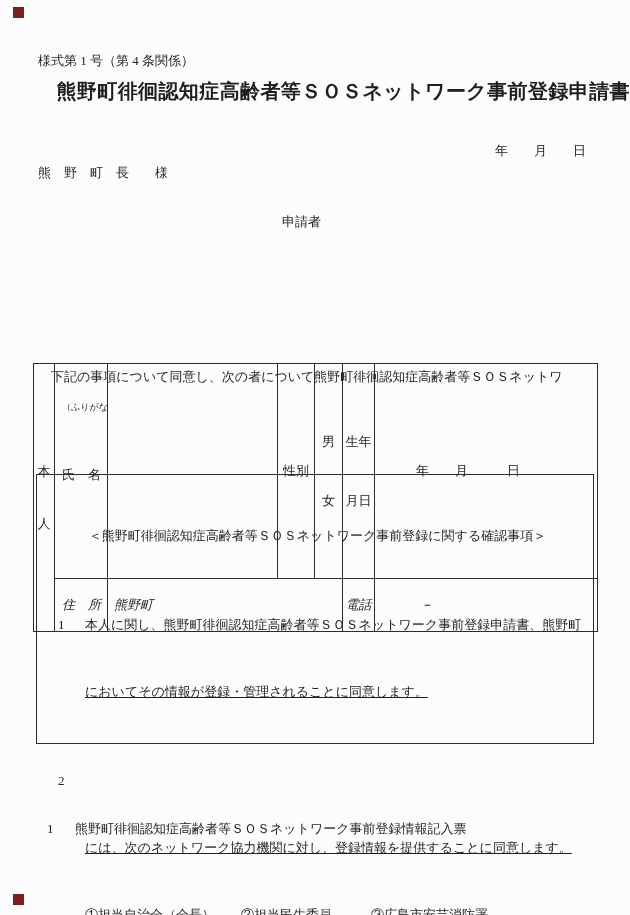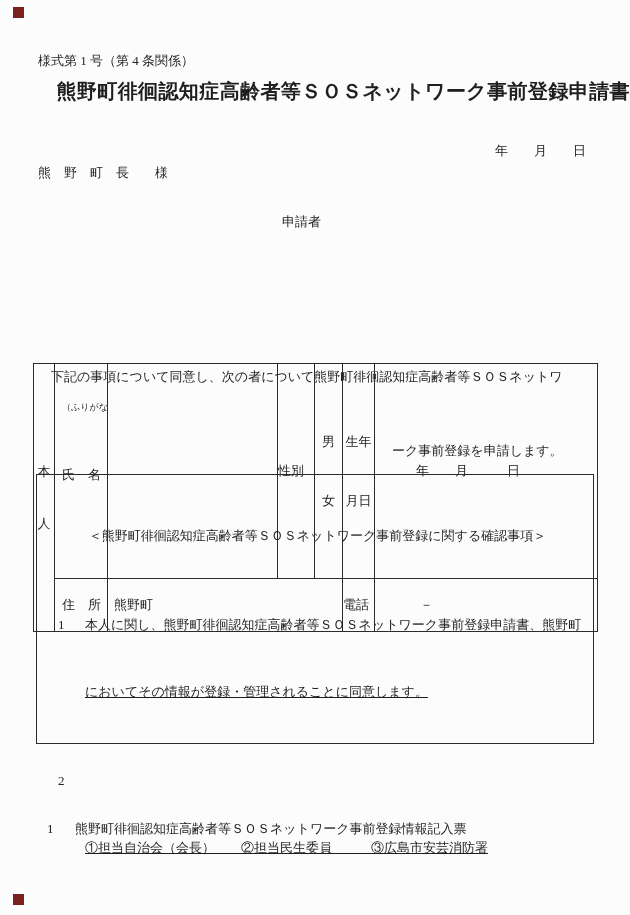--- a/index.html
+++ b/index.html
@@ -25,32 +25,32 @@
   .date-line{right:44px;top:142px;}
   .addressee{left:38px;top:164px;}
   .applicant{left:287px;top:210px;}
   .app-line{position:relative;height:23.5px;line-height:23.5px;}
   .applicant-label{left:243px;top:210px;line-height:23.5px;margin-left:39px;}
   .seal{position:absolute;left:258px;top:4px;display:inline-block;width:14px;height:14px;
         border:1px solid var(--text);border-radius:50%;font-size:9px;line-height:14px;
         text-align:center;white-space:normal;}
   .dash-abs{position:absolute;left:96px;top:0;}
   .paren-abs{position:absolute;left:216px;top:0;}
-  .intro{left:38px;top:316px;line-height:24.5px;text-align:right;}
+  .intro{left:38px;top:316px;line-height:24.5px;}
   
   .reg-table{position:absolute;left:33px;top:363px;border-collapse:collapse;table-layout:fixed;width:564px;}
   .reg-table td{border:1px solid var(--border);padding:0;vertical-align:middle;font-size:13px;overflow:hidden;}
   .row1{height:57px;}
-  .row2{height:53px;}
+  .row2{height:53px;font-style:italic;}
   .cell-person{text-align:center;}
   .cell-person .pstack{display:flex;flex-direction:column;justify-content:space-around;height:104px;}
   .cell-namelabel{padding-left:7px !important;vertical-align:top !important;}
   .furigana{font-size:9px;padding-top:5px;}
   .namelabel-main{padding-top:20px;}
-  .cell-center{}
+  .cell-center{text-align:center;}
   .stack2 div{line-height:27px;text-align:center;}
   .cell-birthvalue{padding-left:41px !important;}
   .cell-addrlabel{padding-left:7px !important;}
   .cell-addrvalue{padding-left:6px !important;}
   .cell-phonevalue{padding-left:45px !important;}
   
   .conf-box{left:36px;top:474px;width:553px;height:263px;border:1px solid var(--border);
             padding:5px 0 0 3px;line-height:22.3px;}
   .conf-heading{padding-left:2px;text-align:center;}
   .conf-numline{display:flex;}
@@ -75,21 +75,20 @@
 
   <div class="abs date-line">年　　月　　日</div>
 
   <div class="abs addressee">熊　野　町　長　　様</div>
 
   <div class="abs applicant-label">申請者</div>
 
 
   <div class="abs intro">
     <div>　下記の事項について同意し、次の者について熊野町徘徊認知症高齢者等ＳＯＳネットワ</div>
-    <div>ーク事前登録を申請します。</div>
   </div>
 
   <table class="reg-table">
     <colgroup>
       <col style="width:21px"><col style="width:53px"><col style="width:170px">
       <col style="width:37px"><col style="width:28px"><col style="width:32px"><col style="width:223px">
     </colgroup>
     <tbody><tr class="row1">
       <td rowspan="2" class="cell-person">
         <div class="pstack">
@@ -130,20 +129,21 @@
 
     <div class="conf-numline">
       <span class="conf-num">1</span>
       <span>本人に関し、熊野町徘徊認知症高齢者等ＳＯＳネットワーク事前登録申請書、熊野町</span>
     </div>
     <div class="conf-cont">においてその情報が登録・管理されることに同意します。</div>
 
     <div class="conf-numline">
       <span class="conf-num">2</span>
     </div>
+    <div class="conf-cont">には、次のネットワーク協力機関に対し、登録情報を提供することに同意します。</div>
     <div class="conf-cont">①担当自治会（会長）　　②担当民生委員　　　③広島市安芸消防署</div>
     
     
     
 
     
     
   </div>
 
   <div class="abs attach">

